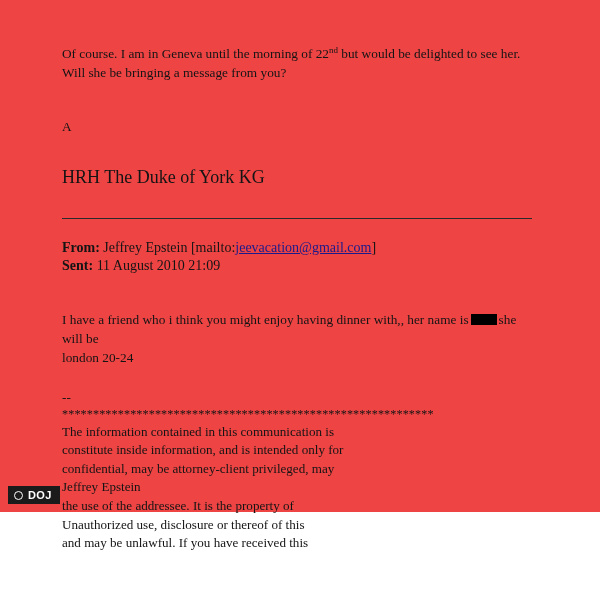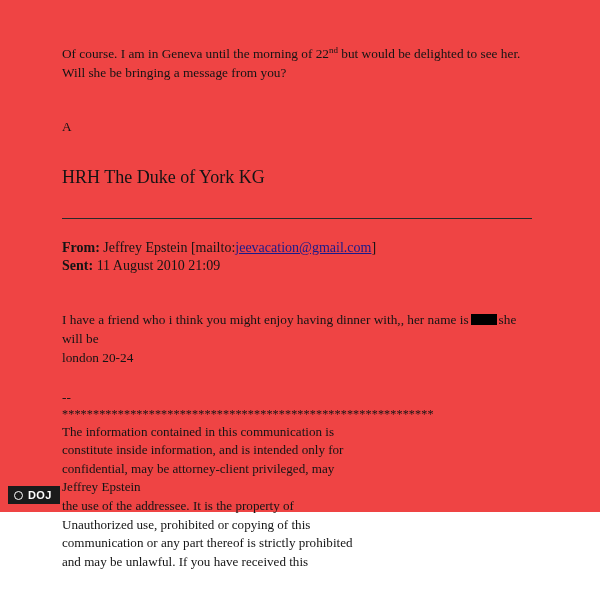--- a/index.html
+++ b/index.html
@@ -149,22 +149,21 @@
 
     <div class="dashes">--</div>
     <div class="stars">************************************************************</div>
 
     <div class="legal">
       <div>The information contained in this communication is</div>
       <div>constitute inside information, and is intended only for</div>
       <div>confidential, may be attorney-client privileged, may</div>
       <div>Jeffrey Epstein</div>
       <div>the use of the addressee. It is the property of</div>
-      <div>Unauthorized use, prohibited or copying of this</div>
-      <div>communication or any part thereof is strictly prohibited</div>
+      <div>Unauthorized use, disclosure or thereof of this</div>
       <div>and may be unlawful. If you have received this</div>
 
     </div>
 
   </div>
 
   <div class="watermark">
     <span class="wm-icon"></span>
     <span>DOJ</span>
   </div>

